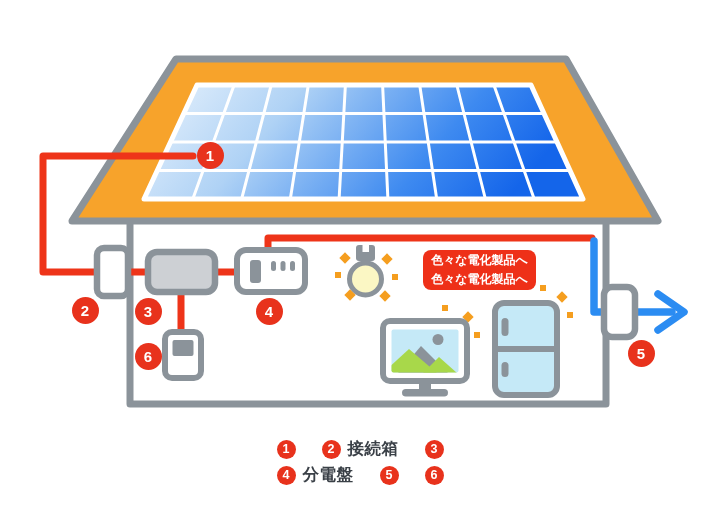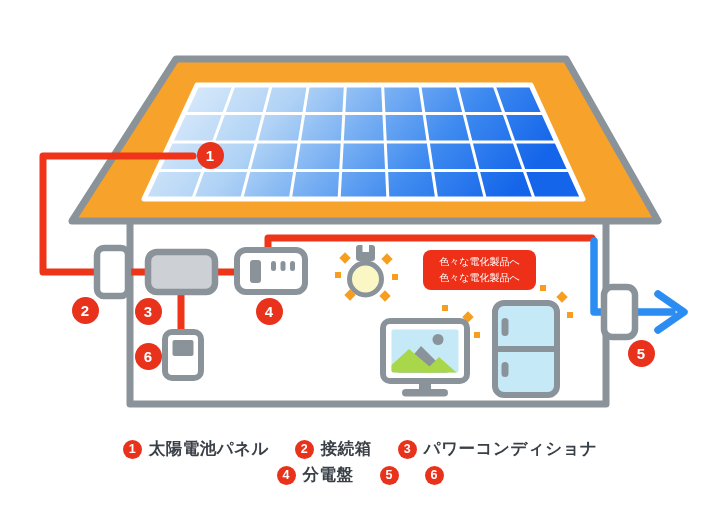--- a/index.html
+++ b/index.html
@@ -11,22 +11,22 @@
   
   .marker{
     position:absolute;width:27px;height:27px;border-radius:50%;
     background:#E8321C;color:#fff;font-weight:bold;font-size:15px;
     display:flex;align-items:center;justify-content:center;line-height:1;
     user-select:none;
   }
   
   .callout{
     position:absolute;left:423px;top:250px;width:113px;height:40px;
-    background:#EE3018;border-radius:8px;color:#fff;font-weight:normal;
-    font-size:10px;line-height:1.6;text-align:center;
+    background:#EE3018;border-radius:8px;color:#fff;font-weight:bold;
+    font-size:12px;line-height:1.6;text-align:center;
     display:flex;flex-direction:column;align-items:center;justify-content:center;
   }
   
   .legend{
     position:absolute;left:0;top:438px;width:720px;
     display:flex;flex-direction:column;align-items:center;gap:4px;
   }
   .legend-row{display:flex;align-items:center;gap:26px;}
   .legend-item{display:flex;align-items:center;gap:7px;}
   .lnum{
@@ -157,29 +157,27 @@
 
   <div class="callout">
     <span>色々な電化製品へ</span>
     <span>色々な電化製品へ</span>
   </div>
 
   <div class="legend">
     <div class="legend-row">
       <div class="legend-item">
         <span class="lnum">1</span>
-        <span class="llabel">太陽電池パネル</span>
       </div>
       <div class="legend-item">
         <span class="lnum">2</span>
         <span class="llabel">接続箱</span>
       </div>
       <div class="legend-item">
         <span class="lnum">3</span>
-        <span class="llabel">パワーコンディショナ</span>
       </div>
     </div>
     <div class="legend-row">
       <div class="legend-item">
         <span class="lnum">4</span>
         <span class="llabel">分電盤</span>
       </div>
       <div class="legend-item">
         <span class="lnum">5</span>
       </div>

